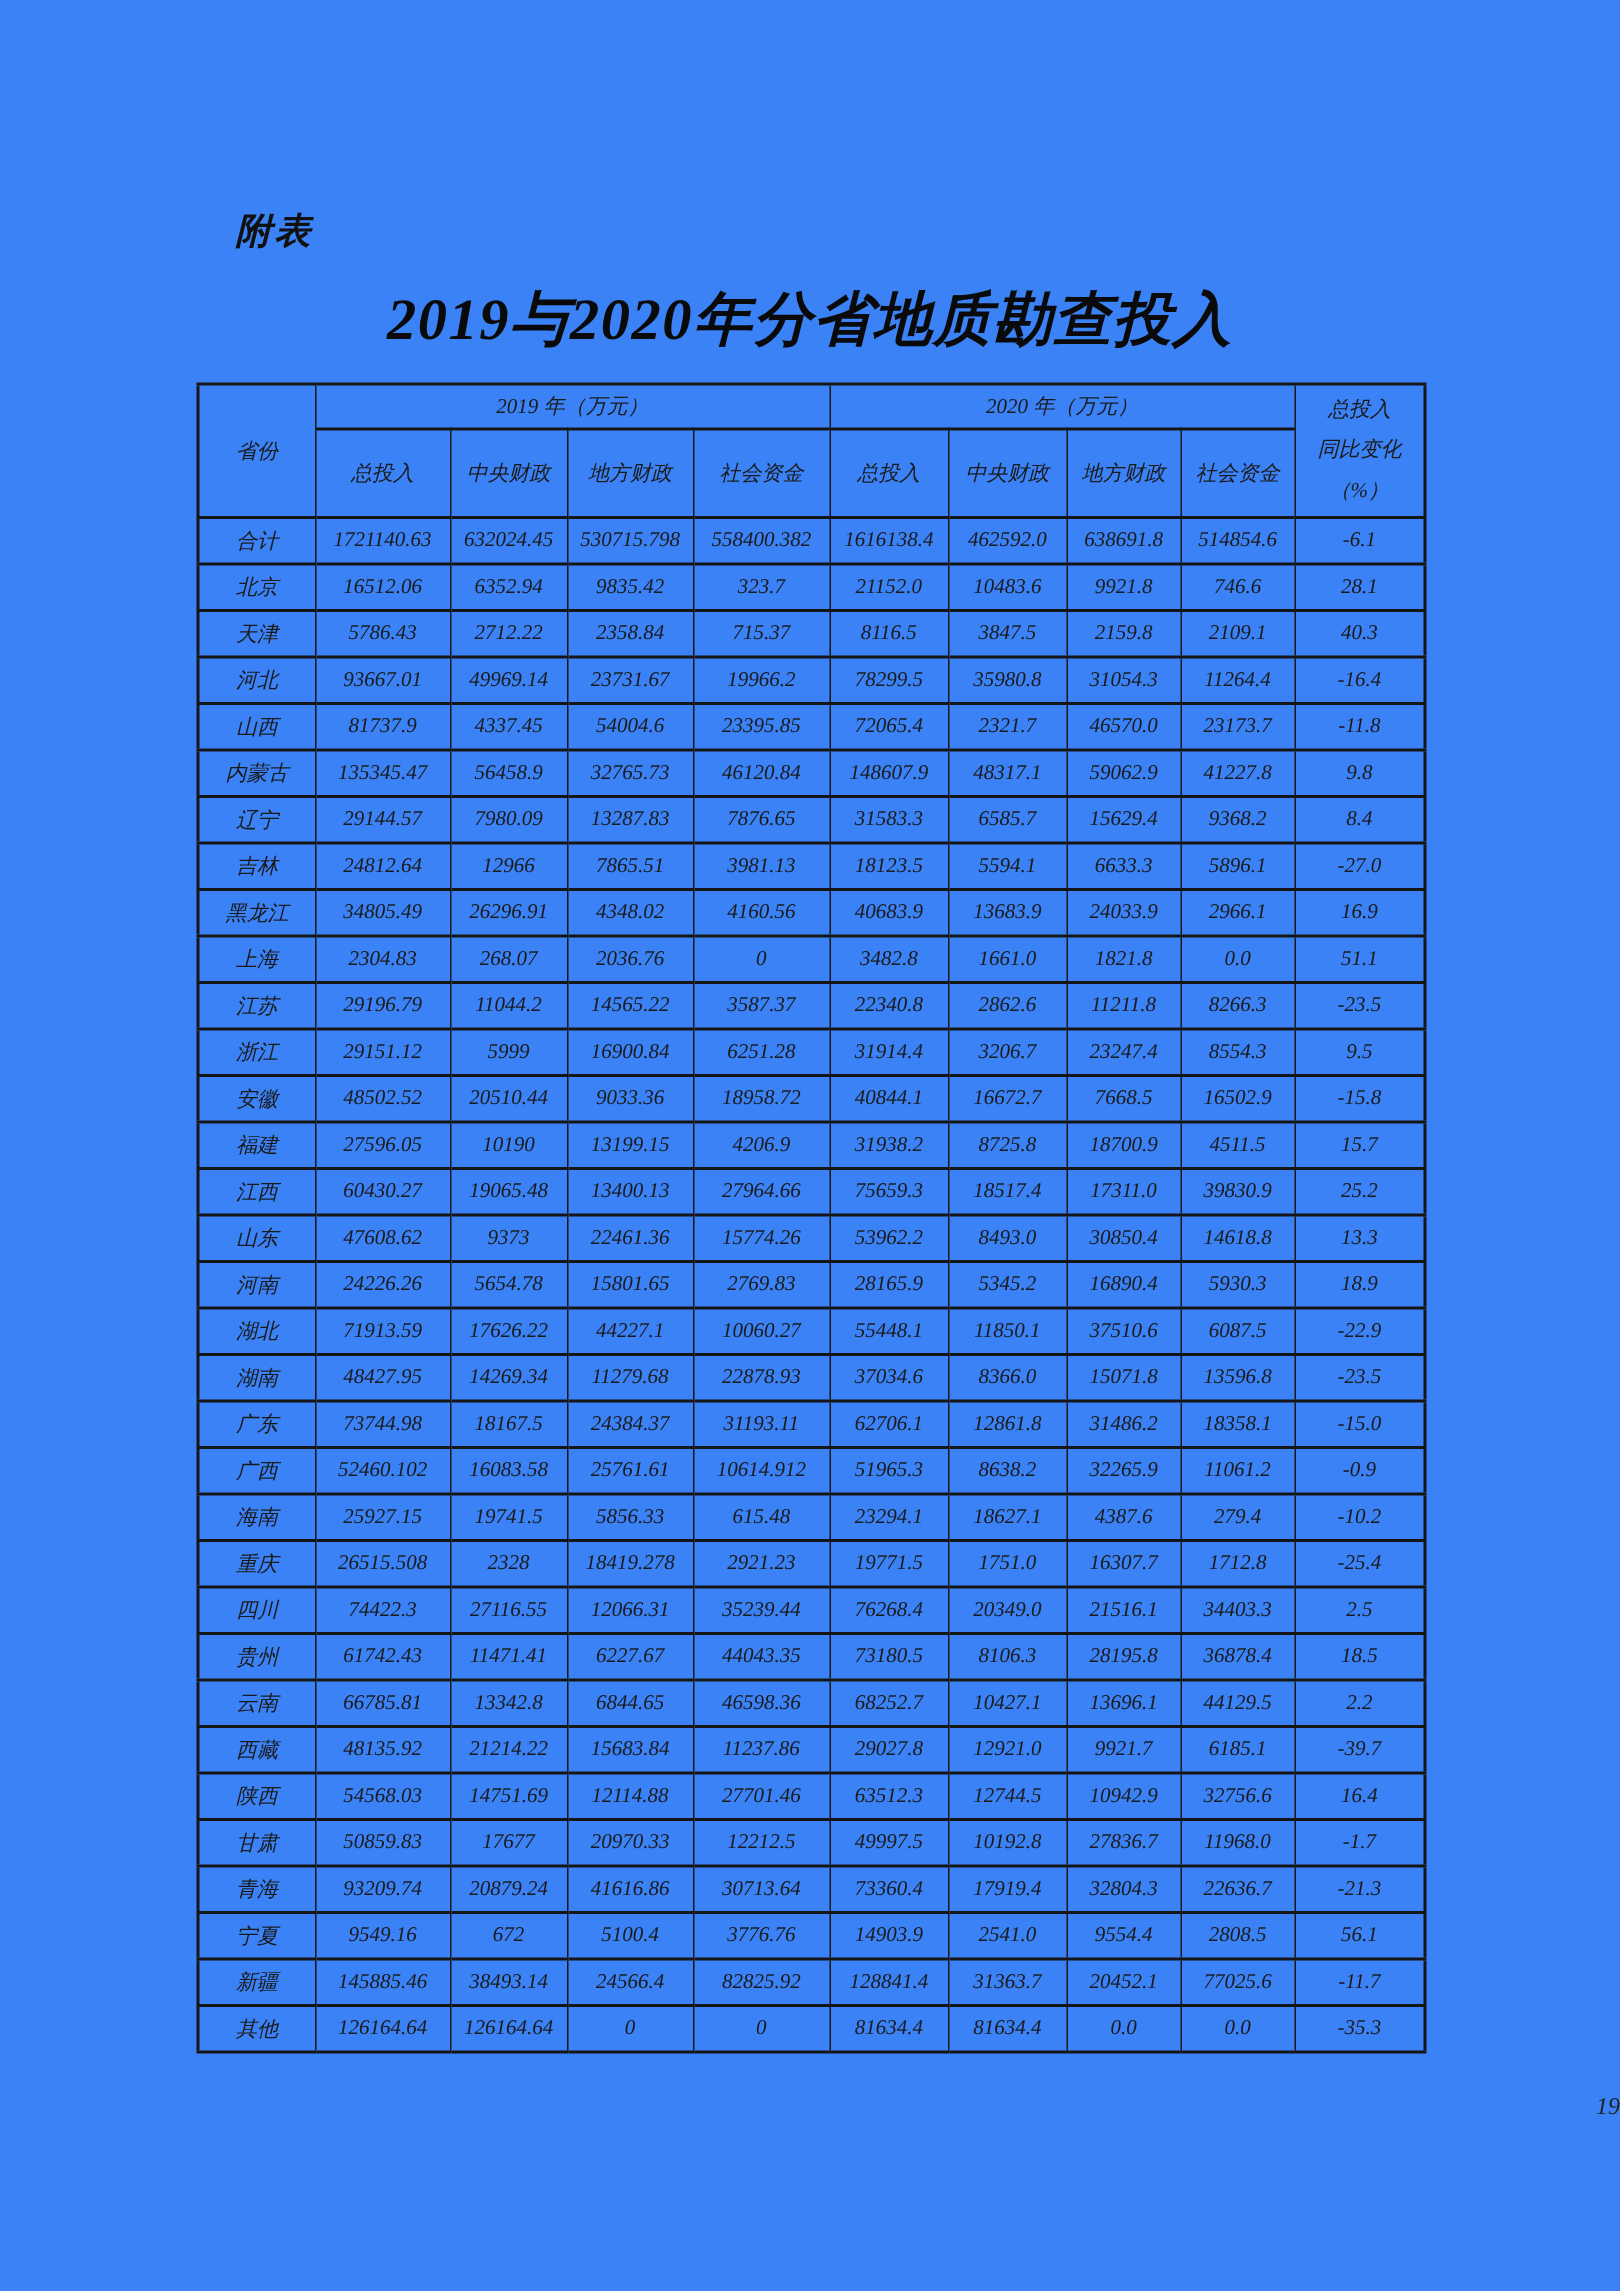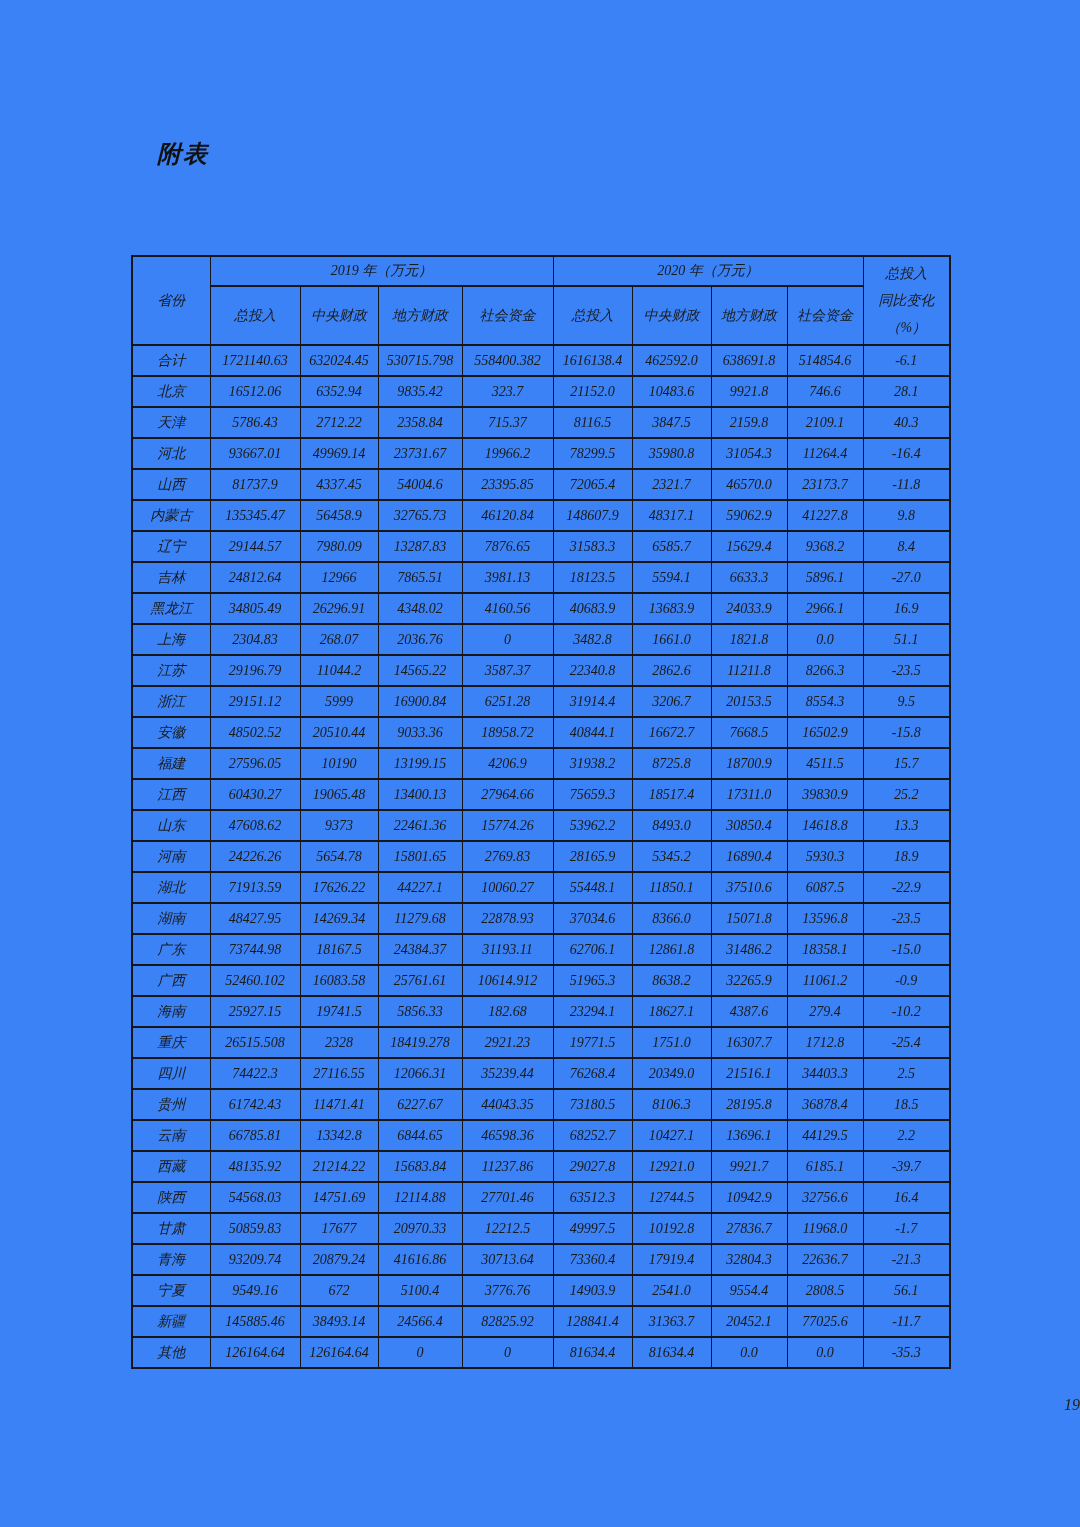--- a/index.html
+++ b/index.html
@@ -78,20 +78,21 @@
     color: #222;
   }
 </style>
 </head>
 <body>
 
 <div class="page">
 
   <div class="annex">附表</div>
 
+  <h1 class="doc-title">2019与2020年分省地质勘查投入</h1>
 
   <table class="inv">
     <colgroup>
       <col style="width:78px">
       <col style="width:90px">
       <col style="width:78px">
       <col style="width:84px">
       <col style="width:91px">
       <col style="width:79px">
       <col style="width:79px">
@@ -255,21 +256,21 @@
           <td class="group-divider-left">-23.5</td>
         </tr>
         <tr>
           <td>浙江</td>
           <td class="group-divider-left">29151.12</td>
           <td>5999</td>
           <td>16900.84</td>
           <td>6251.28</td>
           <td class="group-divider-left">31914.4</td>
           <td>3206.7</td>
-          <td>20153.5</td>
+          <td>23247.4</td>
           <td>8554.3</td>
           <td class="group-divider-left">9.5</td>
         </tr>
         <tr>
           <td>安徽</td>
           <td class="group-divider-left">48502.52</td>
           <td>20510.44</td>
           <td>9033.36</td>
           <td>18958.72</td>
           <td class="group-divider-left">40844.1</td>
@@ -372,21 +373,21 @@
           <td>8638.2</td>
           <td>32265.9</td>
           <td>11061.2</td>
           <td class="group-divider-left">-0.9</td>
         </tr>
         <tr>
           <td>海南</td>
           <td class="group-divider-left">25927.15</td>
           <td>19741.5</td>
           <td>5856.33</td>
-          <td>182.68</td>
+          <td>615.48</td>
           <td class="group-divider-left">23294.1</td>
           <td>18627.1</td>
           <td>4387.6</td>
           <td>279.4</td>
           <td class="group-divider-left">-10.2</td>
         </tr>
         <tr>
           <td>重庆</td>
           <td class="group-divider-left">26515.508</td>
           <td>2328</td>

